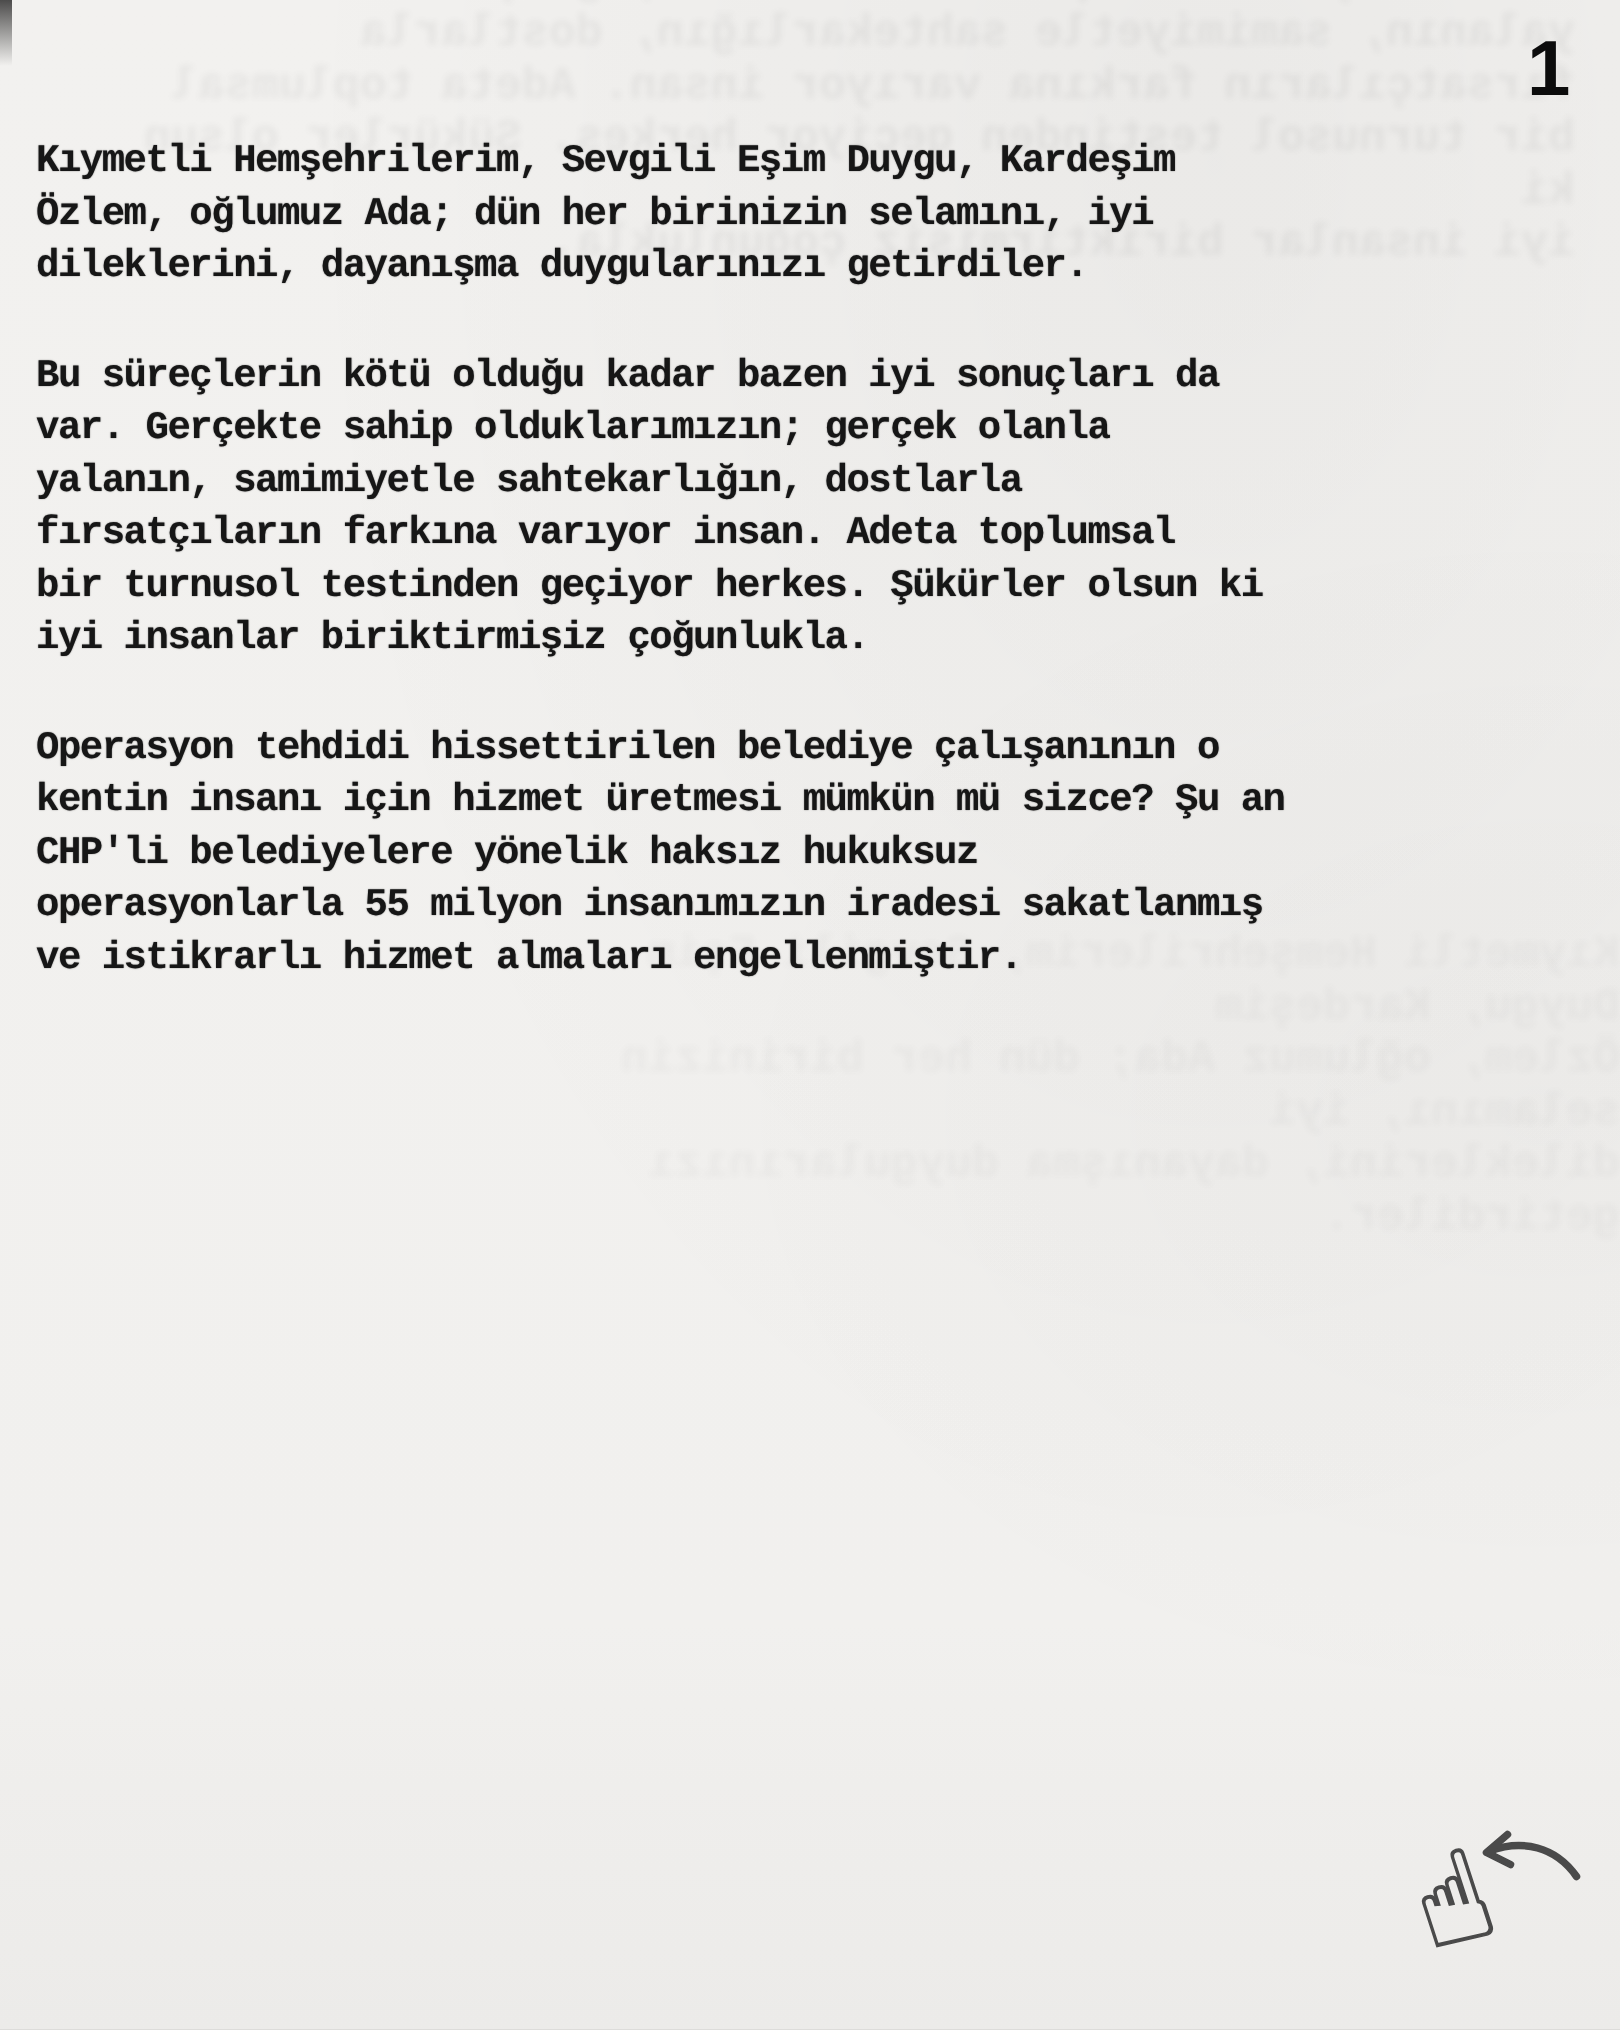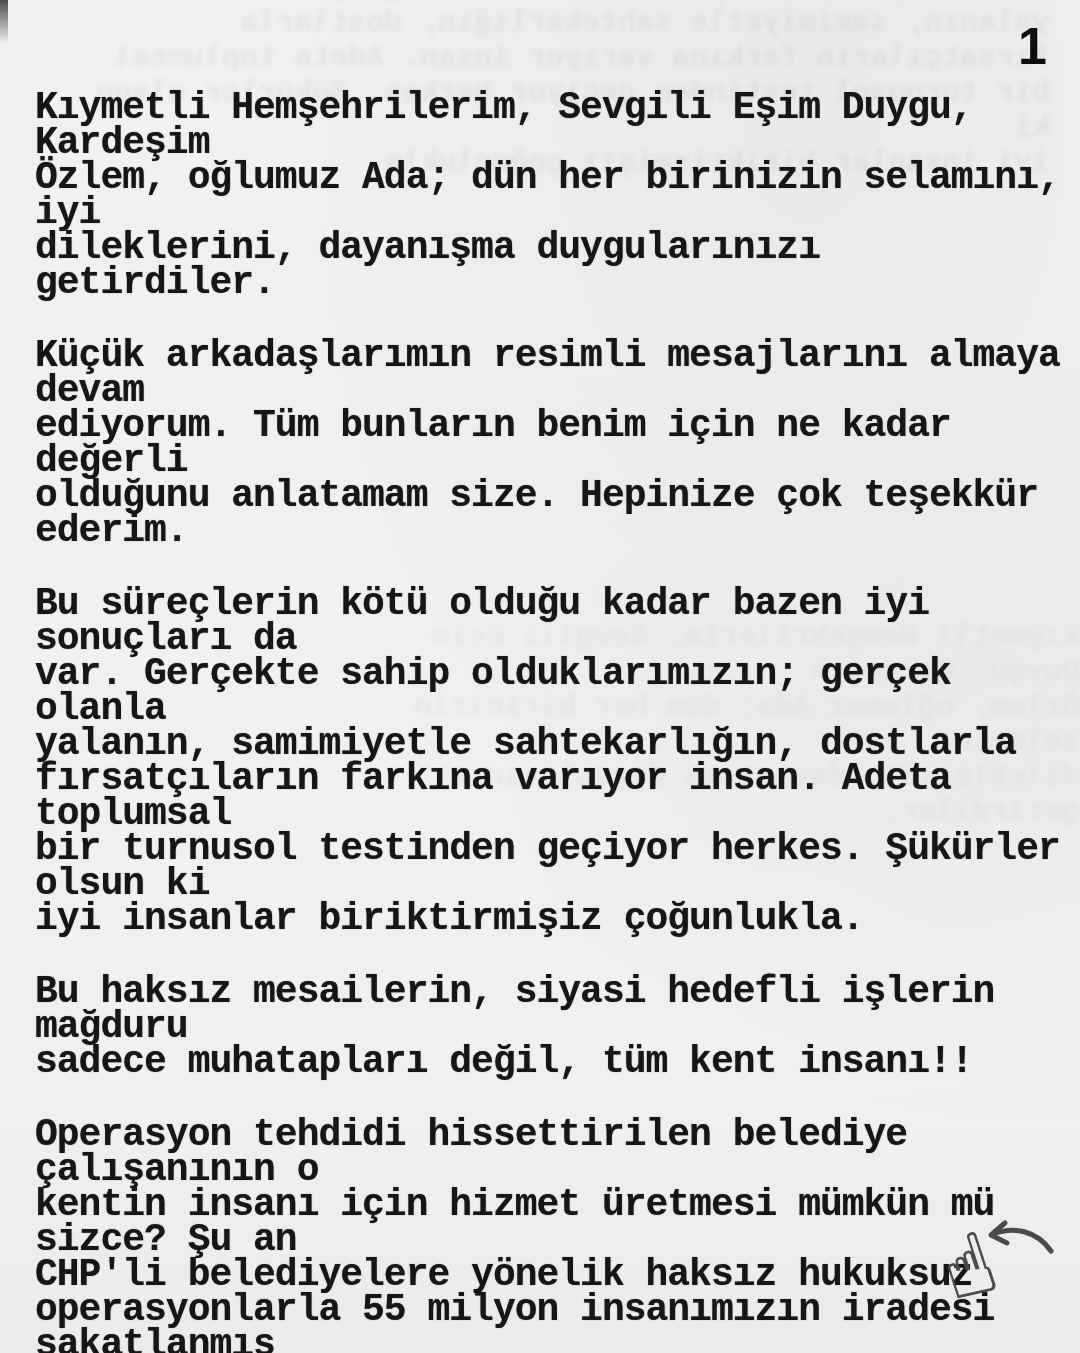--- a/index.html
+++ b/index.html
@@ -53,24 +53,24 @@
 
   .letter-body {
     position: absolute;
     left: 18px;
     top: 90px;
     right: 16px;
   }
   .letter-body p {
     white-space: pre-line;
     font-weight: bold;
-    font-size: 38px;
+    font-size: 26px;
     line-height: 35px;
     letter-spacing: -1px;
-    margin: 0 0 38px 17px;
+    margin: 0 0 38px 6px;
     text-shadow: 0 0 1px rgba(10,10,10,.55);
   }
   .letter-body p:last-child { margin-bottom: 0; }
 
   .gesture {
     position: absolute;
     left: 933px;
     top: 1213px;
     width: 124px;
     height: 118px;
@@ -108,31 +108,26 @@
 dileklerini, dayanışma duygularınızı getirdiler.</div>
 
   <div class="corner-mark"></div>
 
   <div class="page-number">1</div>
 
   <div class="letter-body">
     <p>Kıymetli Hemşehrilerim, Sevgili Eşim Duygu, Kardeşim
 Özlem, oğlumuz Ada; dün her birinizin selamını, iyi
 dileklerini, dayanışma duygularınızı getirdiler.</p>
-    <p>Küçük arkadaşlarımın resimli mesajlarını almaya devam
-ediyorum. Tüm bunların benim için ne kadar değerli
-olduğunu anlatamam size. Hepinize çok teşekkür ederim.</p>
     <p>Bu süreçlerin kötü olduğu kadar bazen iyi sonuçları da
 var. Gerçekte sahip olduklarımızın; gerçek olanla
 yalanın, samimiyetle sahtekarlığın, dostlarla
 fırsatçıların farkına varıyor insan. Adeta toplumsal
 bir turnusol testinden geçiyor herkes. Şükürler olsun ki
 iyi insanlar biriktirmişiz çoğunlukla.</p>
-    <p>Bu haksız mesailerin, siyasi hedefli işlerin mağduru
-sadece muhatapları değil, tüm kent insanı!!</p>
     <p>Operasyon tehdidi hissettirilen belediye çalışanının o
 kentin insanı için hizmet üretmesi mümkün mü sizce? Şu an
 CHP'li belediyelere yönelik haksız hukuksuz
 operasyonlarla 55 milyon insanımızın iradesi sakatlanmış
 ve istikrarlı hizmet almaları engellenmiştir.</p>
   </div>
 
   <div class="gesture">
     <svg class="arrow" width="74" height="38" viewBox="0 0 74 38">
       <g fill="none" stroke="#4a4a4a" stroke-width="5" stroke-linecap="round" stroke-linejoin="round">

